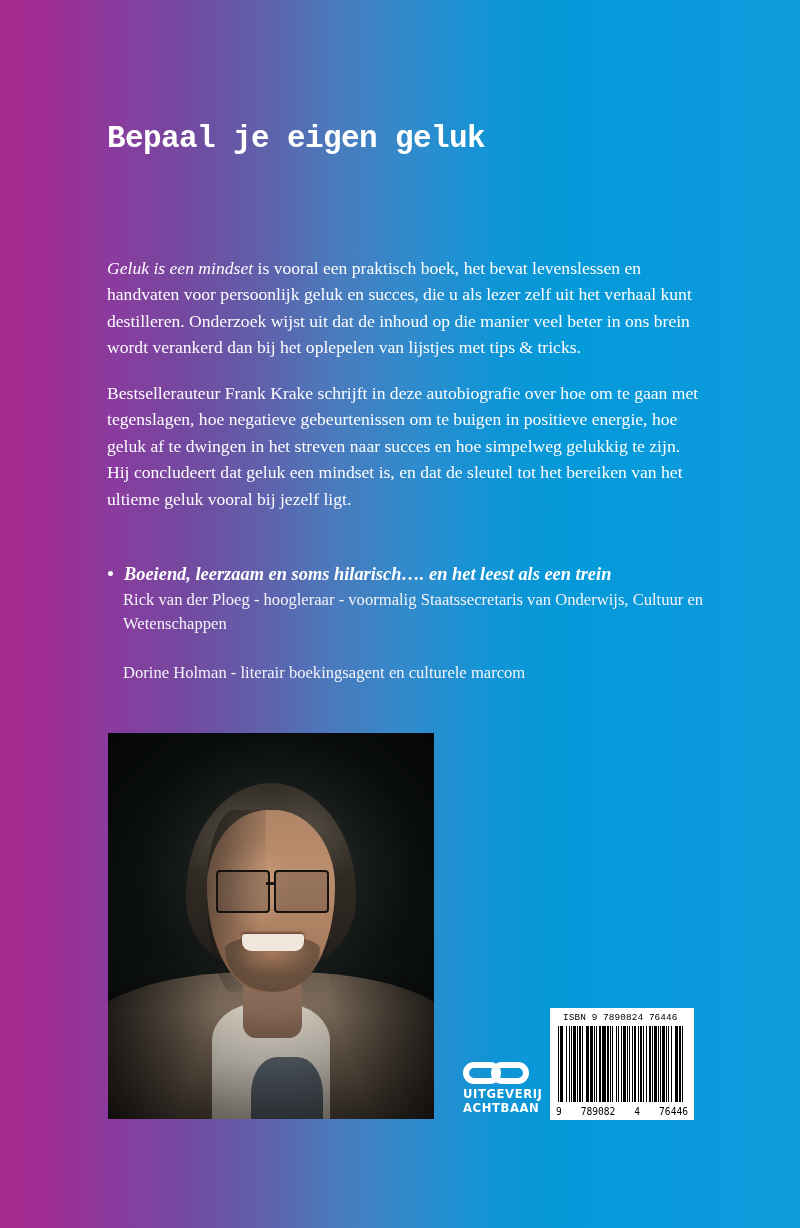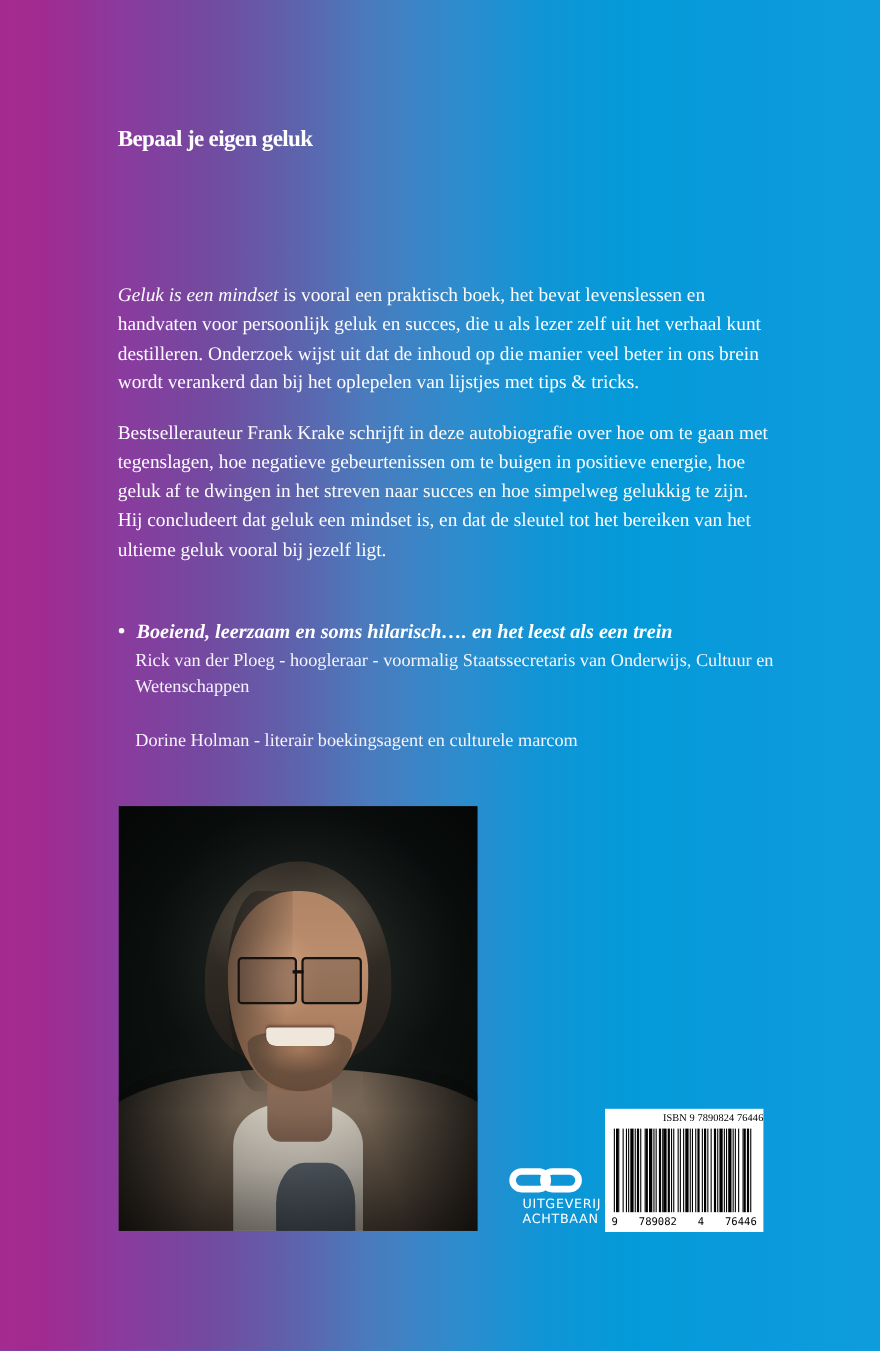--- a/index.html
+++ b/index.html
@@ -25,23 +25,23 @@
         #0e9cdc 100%);
     overflow:hidden;
   }
   
   #content{
     position:absolute;left:107px;top:0;width:605px;height:1228px;
     color:#ffffff;
   }
   #title{
     position:absolute;left:0;top:100px;
-    font-family:Liberation Serif, serif;
+    font-family:Liberation Mono, monospace;
     font-weight:bold;
-    font-size:21px;
+    font-size:31px;
     letter-spacing:-0.6px;
     color:#ffffff;
     white-space:nowrap;
   }
   .para{
     position:absolute;left:0;width:597px;
     font-family:"Liberation Serif", serif;
     font-size:17.6px;
     line-height:26.6px;
     color:#fdfdff;
@@ -203,34 +203,34 @@
   .link{
     position:absolute;top:0;width:38px;height:22px;
     border:6px solid #ffffff;border-radius:11px;
     box-sizing:border-box;
   }
   #link-l{left:0;}
   #link-r{left:28px;}
   .logo-word{
     display:block;
     font-family:"DejaVu Sans", sans-serif;
-    font-weight:normal;font-size:11.6px;letter-spacing:0.6px;
-    color:#ffffff;line-height:14px;margin-left:12px;
+    font-weight:bold;font-size:11.6px;letter-spacing:0.6px;
+    color:#ffffff;line-height:14px;
   }
 
   
   #barcode-box{
     position:absolute;left:550px;top:1008px;width:144px;height:112px;
     background:#ffffff;
     padding:0;box-sizing:border-box;
   }
   #barcode-isbn{
-    position:absolute;left:0;top:4px;width:100%;
-    text-align:right;
-    font-family:Liberation Serif, serif;
+    position:absolute;left:13px;top:4px;width:100%;
+    text-align:left;
+    font-family:Liberation Mono, monospace;
     font-size:9.4px;letter-spacing:0.1px;color:#000;
     white-space:nowrap;
   }
   #barcode-bars{
     position:absolute;left:8px;top:18px;width:128px;height:76px;
     display:flex;align-items:flex-start;
   }
   #barcode-bars i{display:block;height:100%;background:#000;}
   #barcode-digits{
     position:absolute;left:6px;bottom:3px;width:132px;

